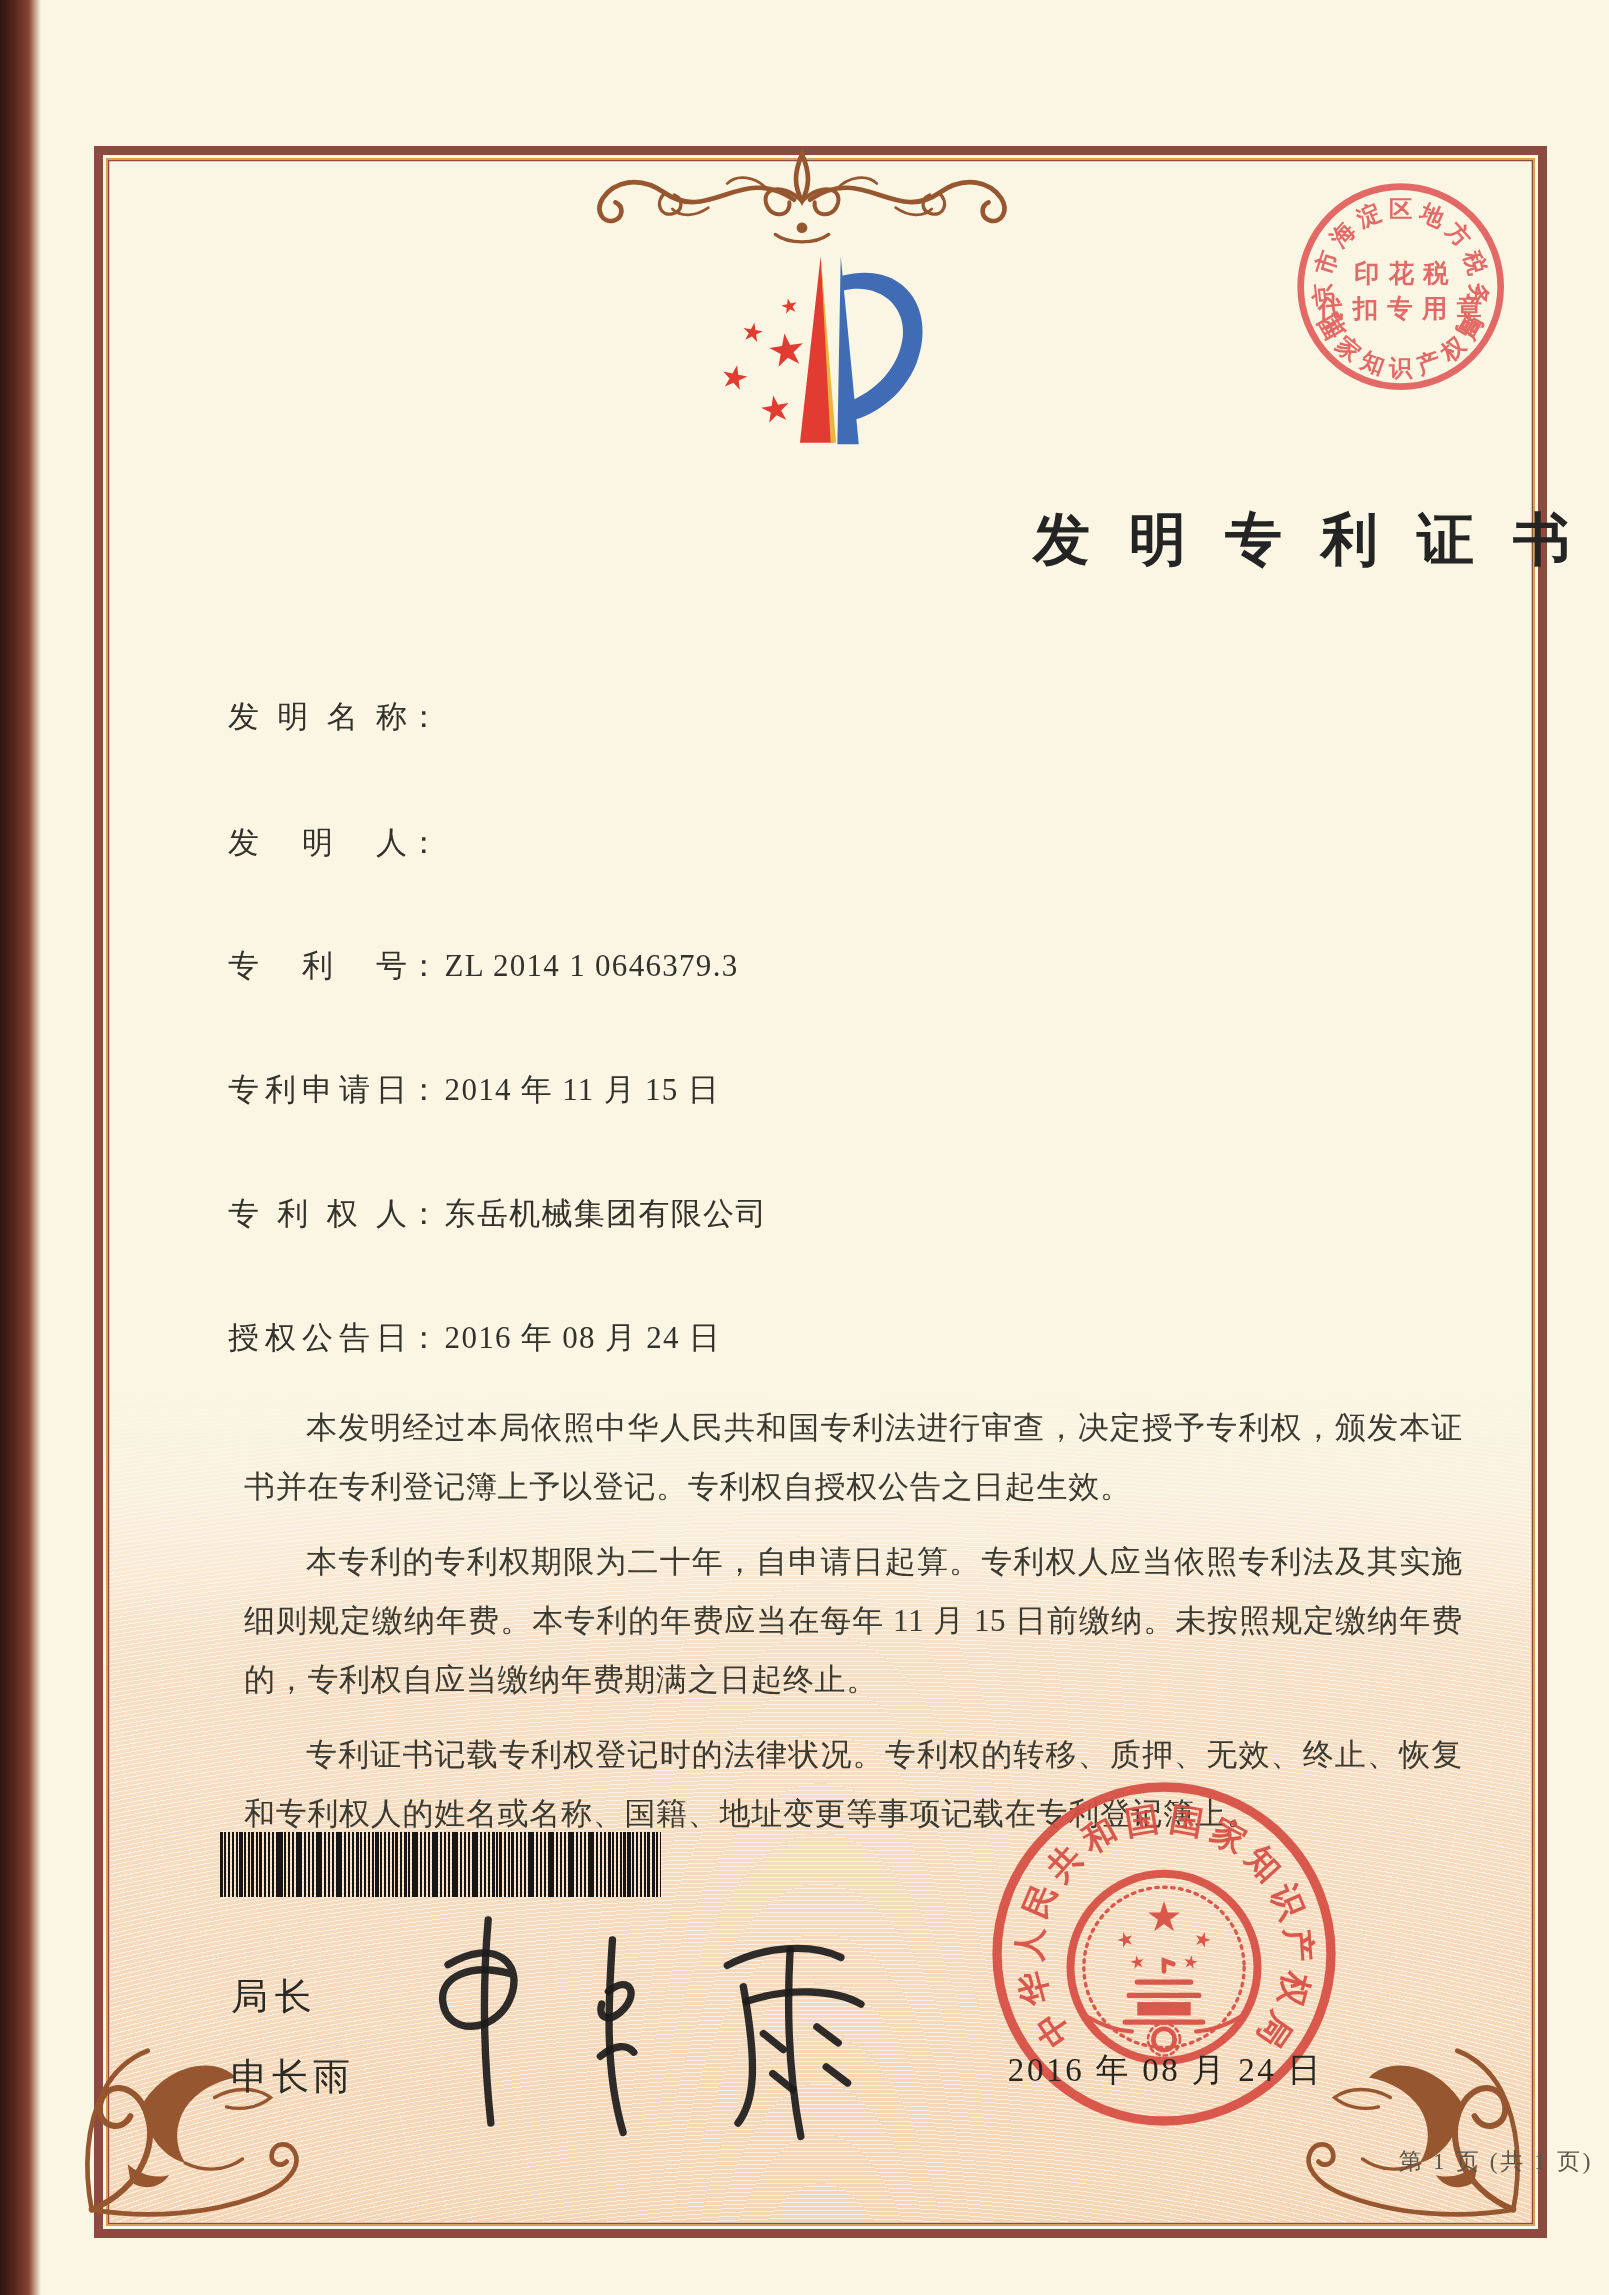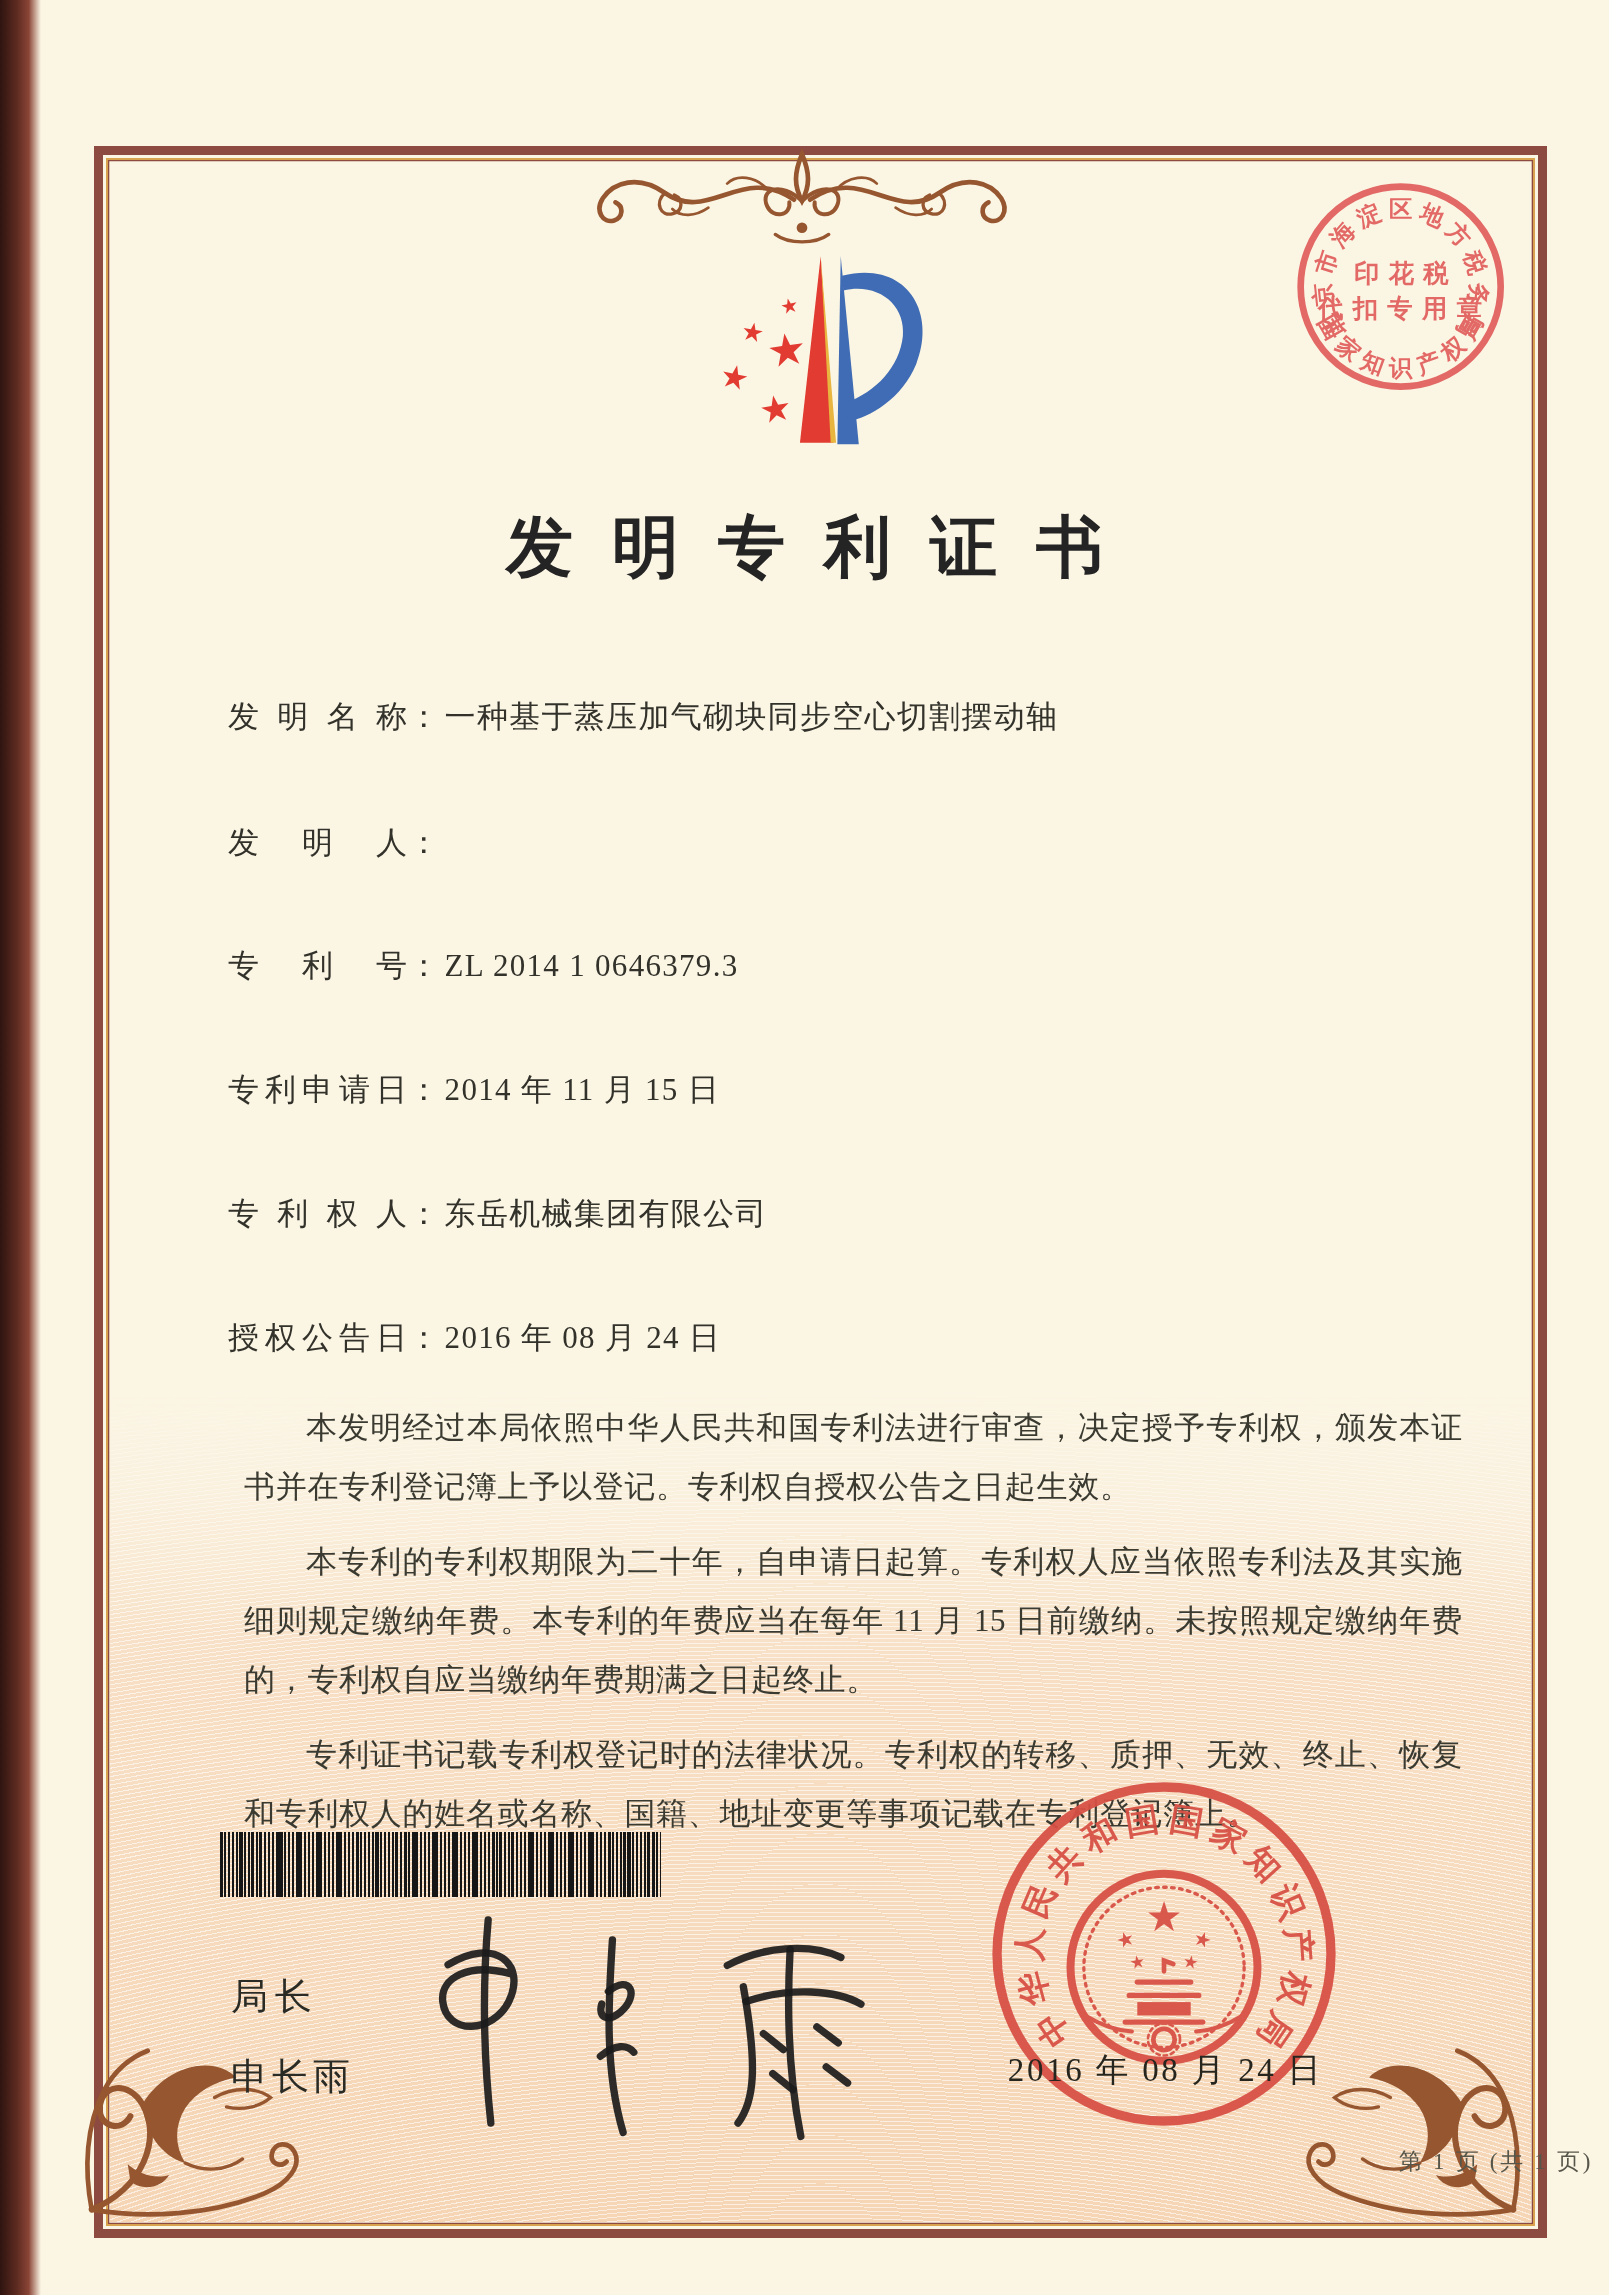--- a/index.html
+++ b/index.html
@@ -27,22 +27,22 @@
   .ornament{position:absolute;z-index:2;}
   .orn-stroke{fill:none;stroke:#96562f;stroke-linecap:round;}
   .orn-fill{fill:#96562f;}
   
   .cert-no{position:absolute;left:227px;top:286px;z-index:5;color:#3d4036;font-size:32px;}
   .cn-prefix{letter-spacing:13.4px;}
   .cn-num{letter-spacing:2px;padding-left:4px;}
   .cn-suffix{padding-left:9.4px;}
   .logo{position:absolute;left:705px;top:249px;z-index:4;}
   .logo-star{fill:#e23b31;}
-  .title{position:absolute;left:0;right:0;top:502px;z-index:5;text-align:center;
-    font-size:67px;font-weight:700;color:#242424;letter-spacing:39px;padding-left:39px;}
+  .title{position:absolute;left:0;right:0;top:502px;z-index:5;text-align:right;
+    font-size:57px;font-weight:700;color:#242424;letter-spacing:39px;padding-left:39px;}
   .field-row{position:absolute;left:228px;width:1256px;z-index:5;
     font-size:31px;color:#32322b;display:flex;align-items:baseline;}
   .field-label{display:inline-block;width:179px;text-align:justify;text-align-last:justify;}
   .field-colon{padding:0 5.3px 0 1.3px;}
   .field-value{letter-spacing:1.3px;}
   .row-0{top:696px;font-family:Liberation Serif, serif;} .row-1{top:822px;} .row-2{top:945px;}
   .row-3{top:1069px;} .row-4{top:1193px;} .row-5{top:1317px;}
   .paras{position:absolute;left:228px;width:1251px;top:1382px;z-index:5;
     font-size:31px;line-height:59px;color:#3a3a31;text-align:justify;letter-spacing:0.7px;}
   .paras p{margin:16px;text-indent:2em;}
@@ -166,21 +166,20 @@
         <text x="250.4200883817578" y="265.4574220605153" transform="rotate(320 250.4200883817578 265.4574220605153)" class="ts-arc">权</text>
         <text x="277.65509926170154" y="232.99999999999997" transform="rotate(300 277.65509926170154 232.99999999999997)" class="ts-arc">局</text>
       </g>
   </svg>
 
   <div class="title">发明专利证书</div>
 
   <div class="field-row row-0">
     <span class="field-label">发明名称</span>
       <span class="field-colon">：</span>
-      <span class="field-value">一种基于蒸压加气砌块同步空心切割摆动轴</span>
   </div>
   <div class="field-row row-1">
     <span class="field-label">发明人</span>
       <span class="field-colon">：</span>
   </div>
   <div class="field-row row-2">
     <span class="field-label">专利号</span>
       <span class="field-colon">：</span>
       <span class="field-value">ZL 2014 1 0646379.3</span>
   </div>

